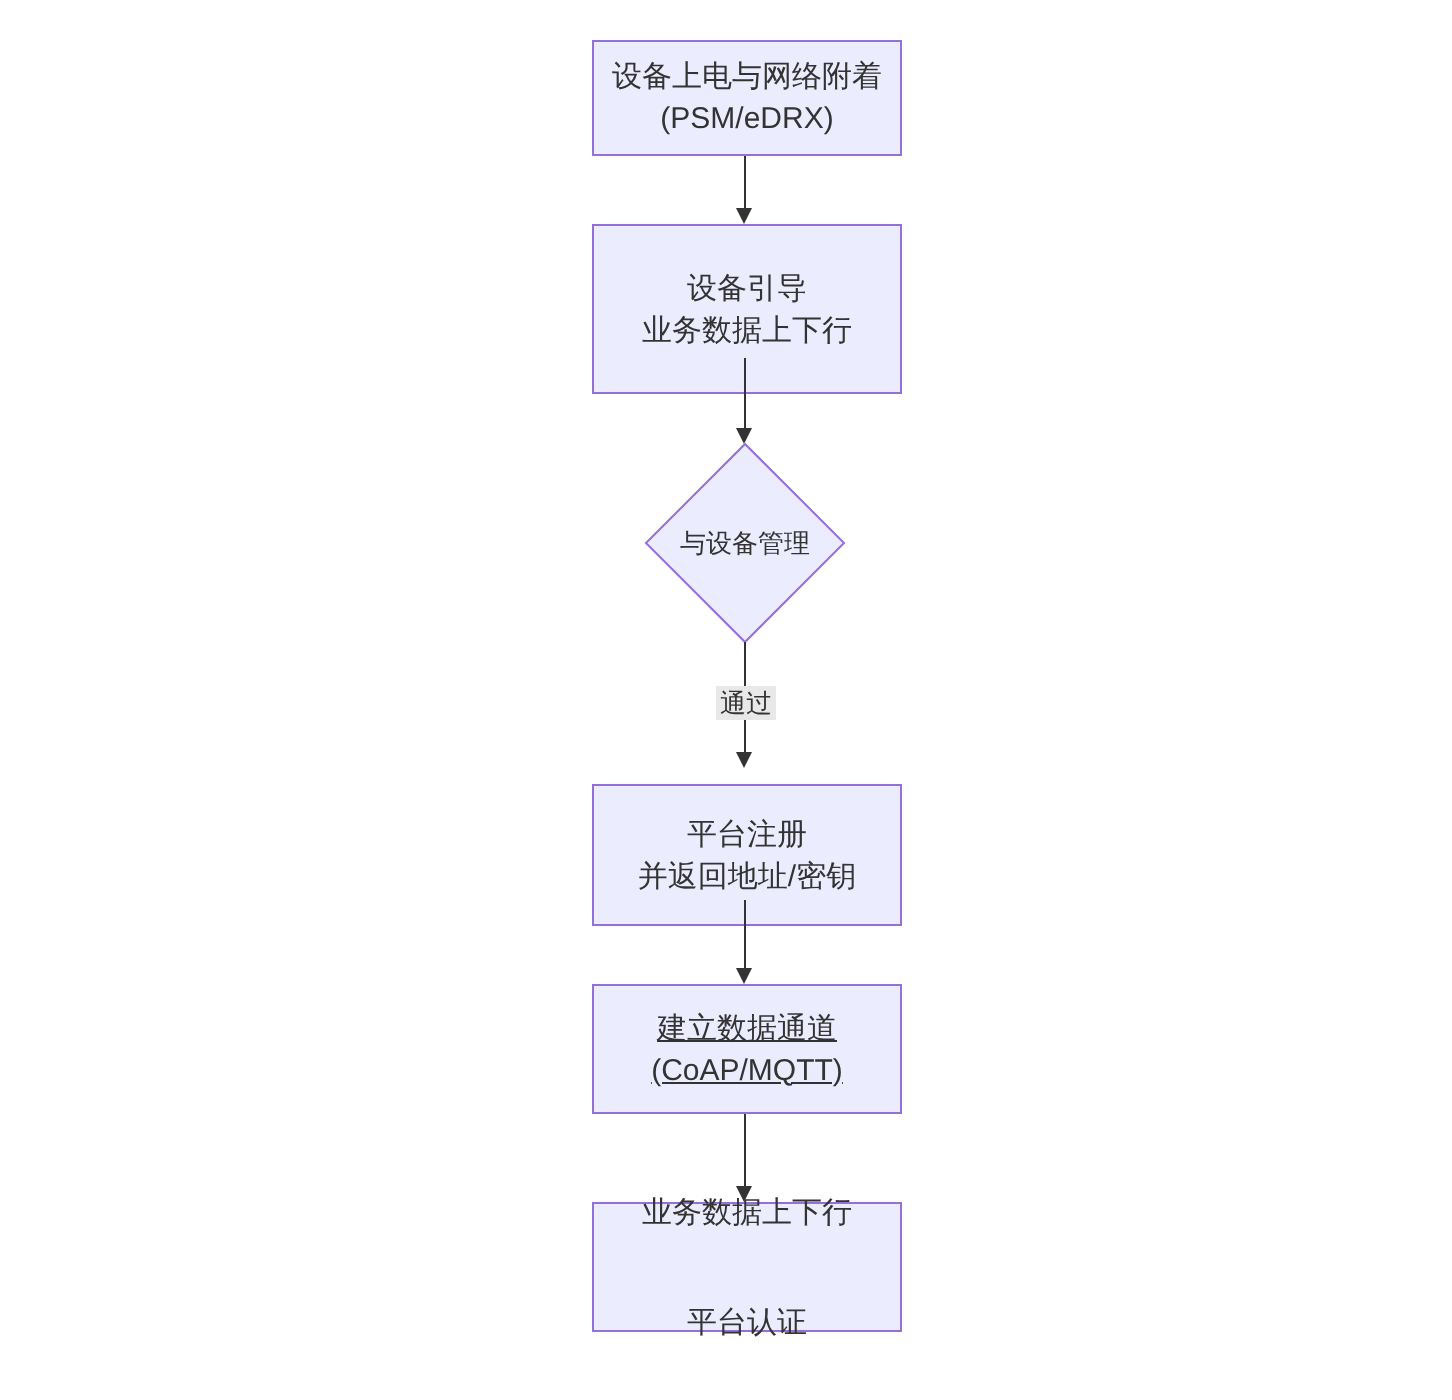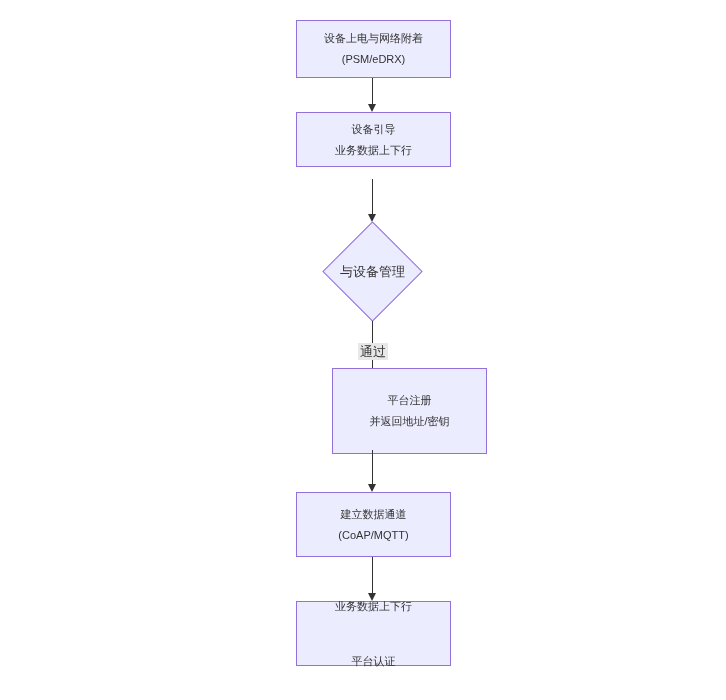--- a/index.html
+++ b/index.html
@@ -20,21 +20,21 @@
     width: 726px;
     height: 700px;
     background: var(--canvas-bg);
     overflow: hidden;
   }
   .node {
     position: absolute;
     background: var(--node-fill);
     border: 1px solid var(--node-border);
     color: var(--text-color);
-    font-size: 11px;
+    font-size: 15px;
     line-height: 21px;
     display: flex;
     flex-direction: column;
     align-items: center;
     justify-content: center;
     text-align: center;
     white-space: nowrap;
   }
   .node span { display: block; }
   .diamond-box { position: absolute; }
@@ -75,24 +75,24 @@
     color: var(--text-color);
     font-size: 13px;
     line-height: 17px;
     padding: 0 2px;
     white-space: nowrap;
     text-align: right;
   }
 
   
   #node-power-attach { left: 296px; top: 20px;  width: 155px; height: 58px; }
-  #node-bootstrap    { left: 296px; top: 112px; width: 155px; height: 55px; }
+  #node-bootstrap    { left: 296px; top: 112px; width: 155px; height: 85px; }
   #node-auth         { left: 337px; top: 236px; width: 71px;  height: 71px; }
-  #node-register     { left: 296px; top: 368px; width: 155px; height: 86px; margin-left: 36px; }
-  #node-channel      { left: 296px; top: 492px; width: 155px; height: 65px; }
+  #node-register     { left: 296px; top: 392px; width: 155px; height: 71px; }
+  #node-channel      { left: 296px; top: 492px; width: 155px; height: 65px; text-decoration: underline; }
   #node-business     { left: 296px; top: 601px; width: 155px; height: 65px; gap: 34px; }
 
   
   #edge1-line { left: 372px; top: 78px;  height: 27px; }
   #edge1-head { left: 368px; top: 104px; }
   #edge2-line { left: 372px; top: 179px; height: 36px; }
   #edge2-head { left: 368px; top: 214px; }
   #edge3-line { left: 372px; top: 321px; height: 56px; }
   #edge3-head { left: 368px; top: 376px; }
   #edge3-label { left: 373px; top: 343px; }

